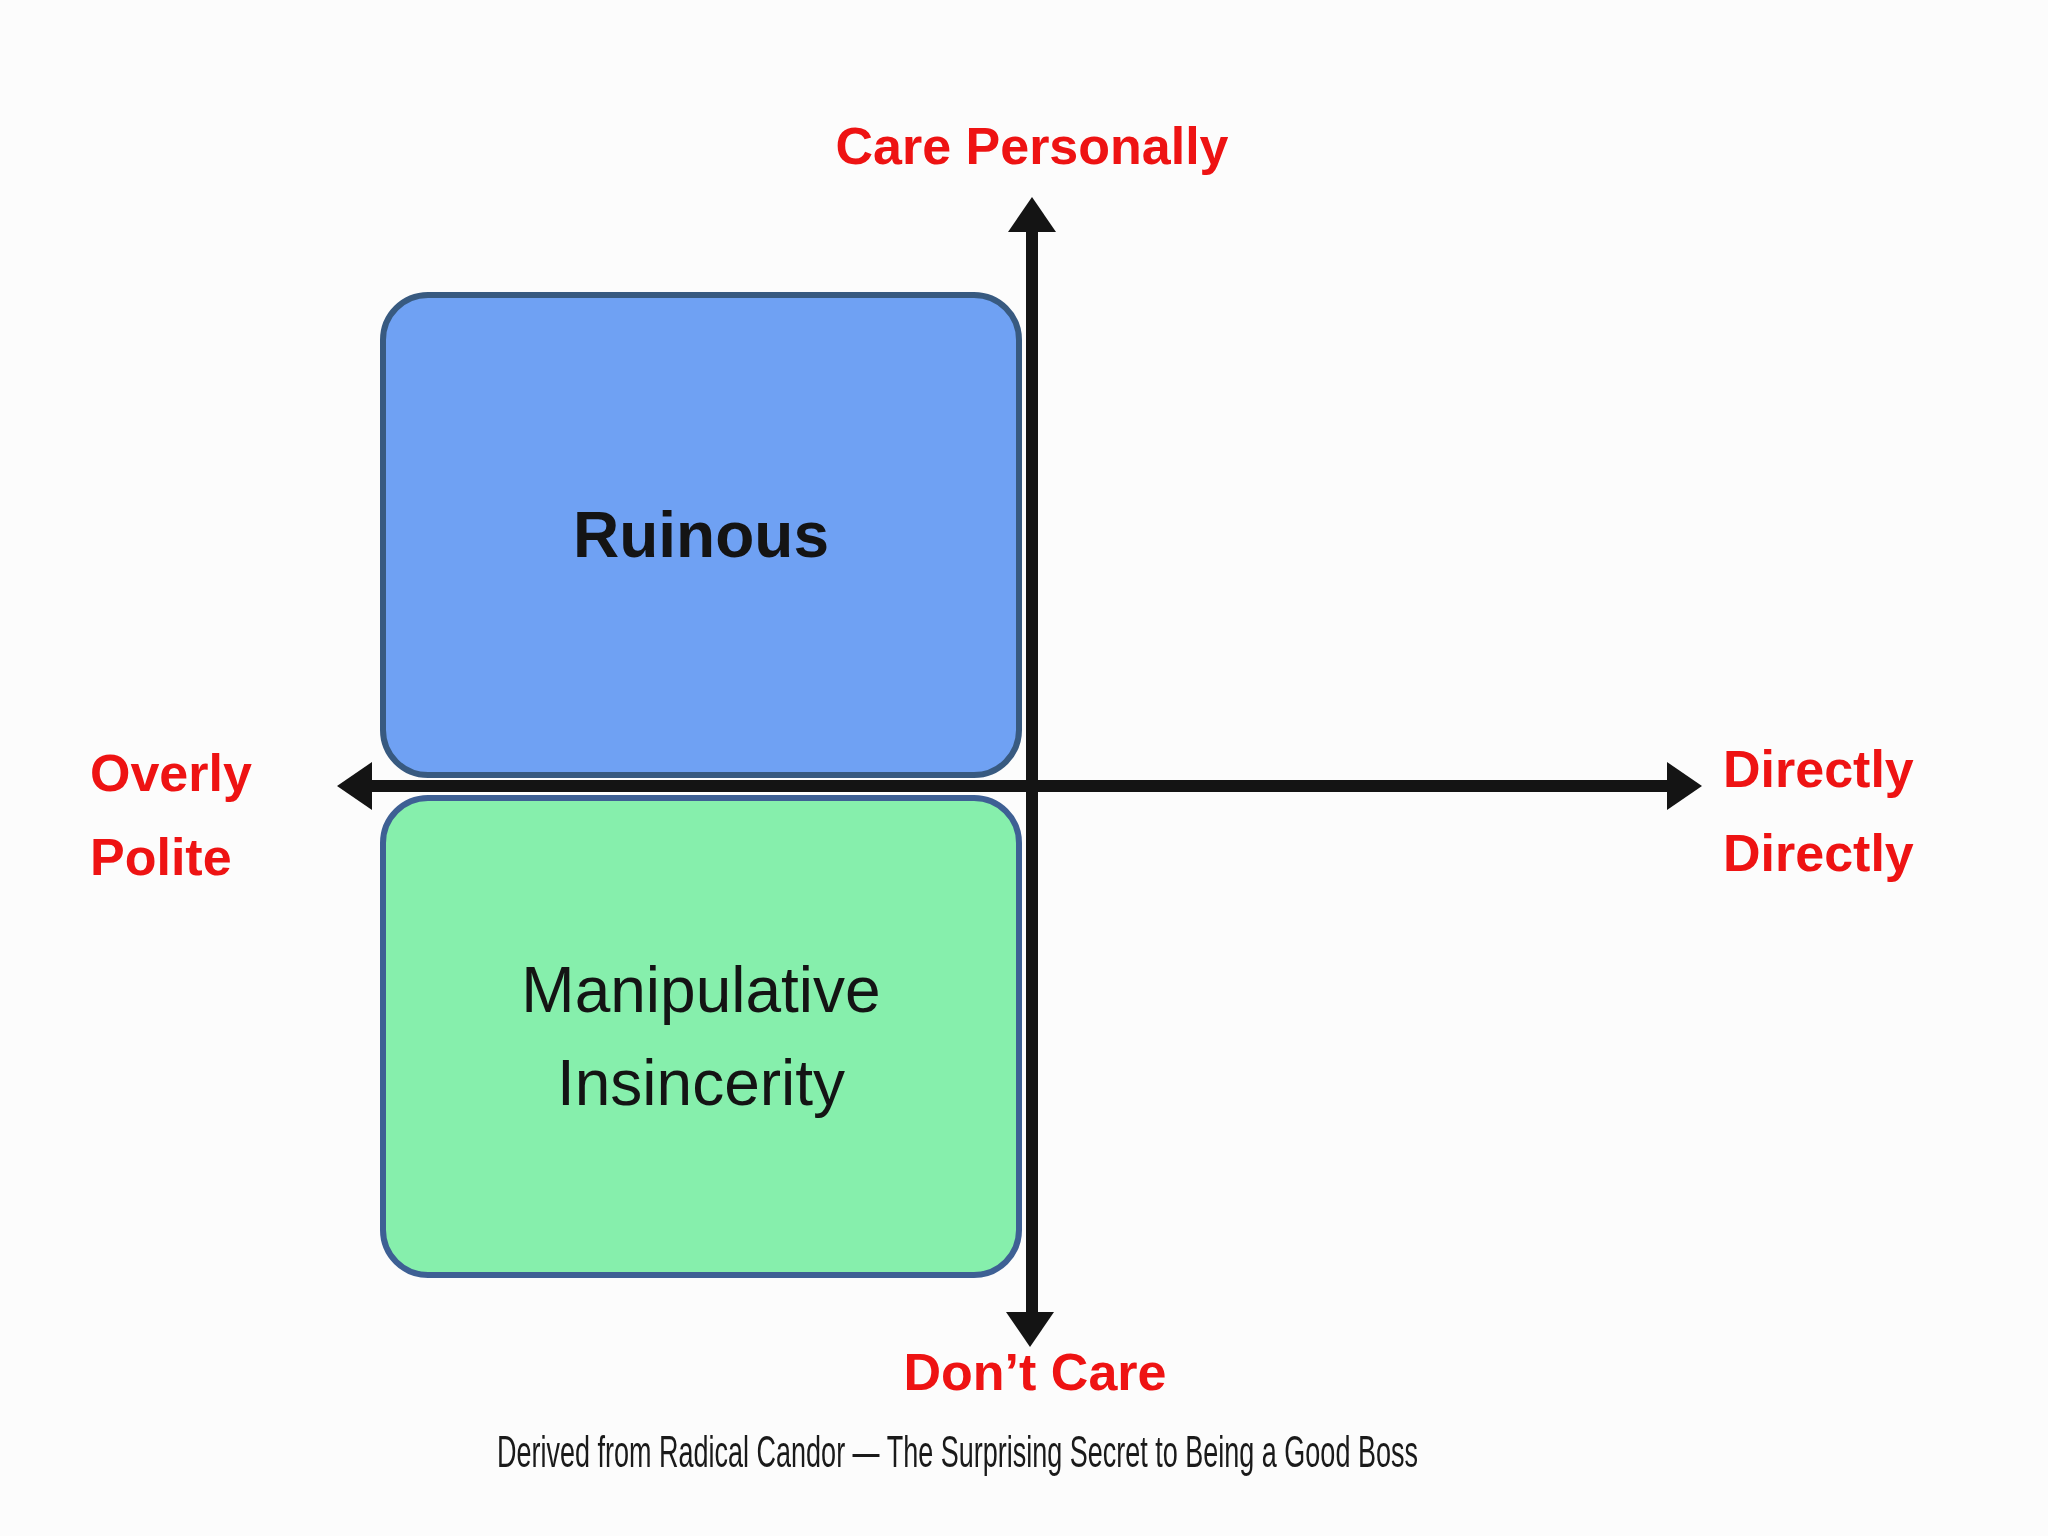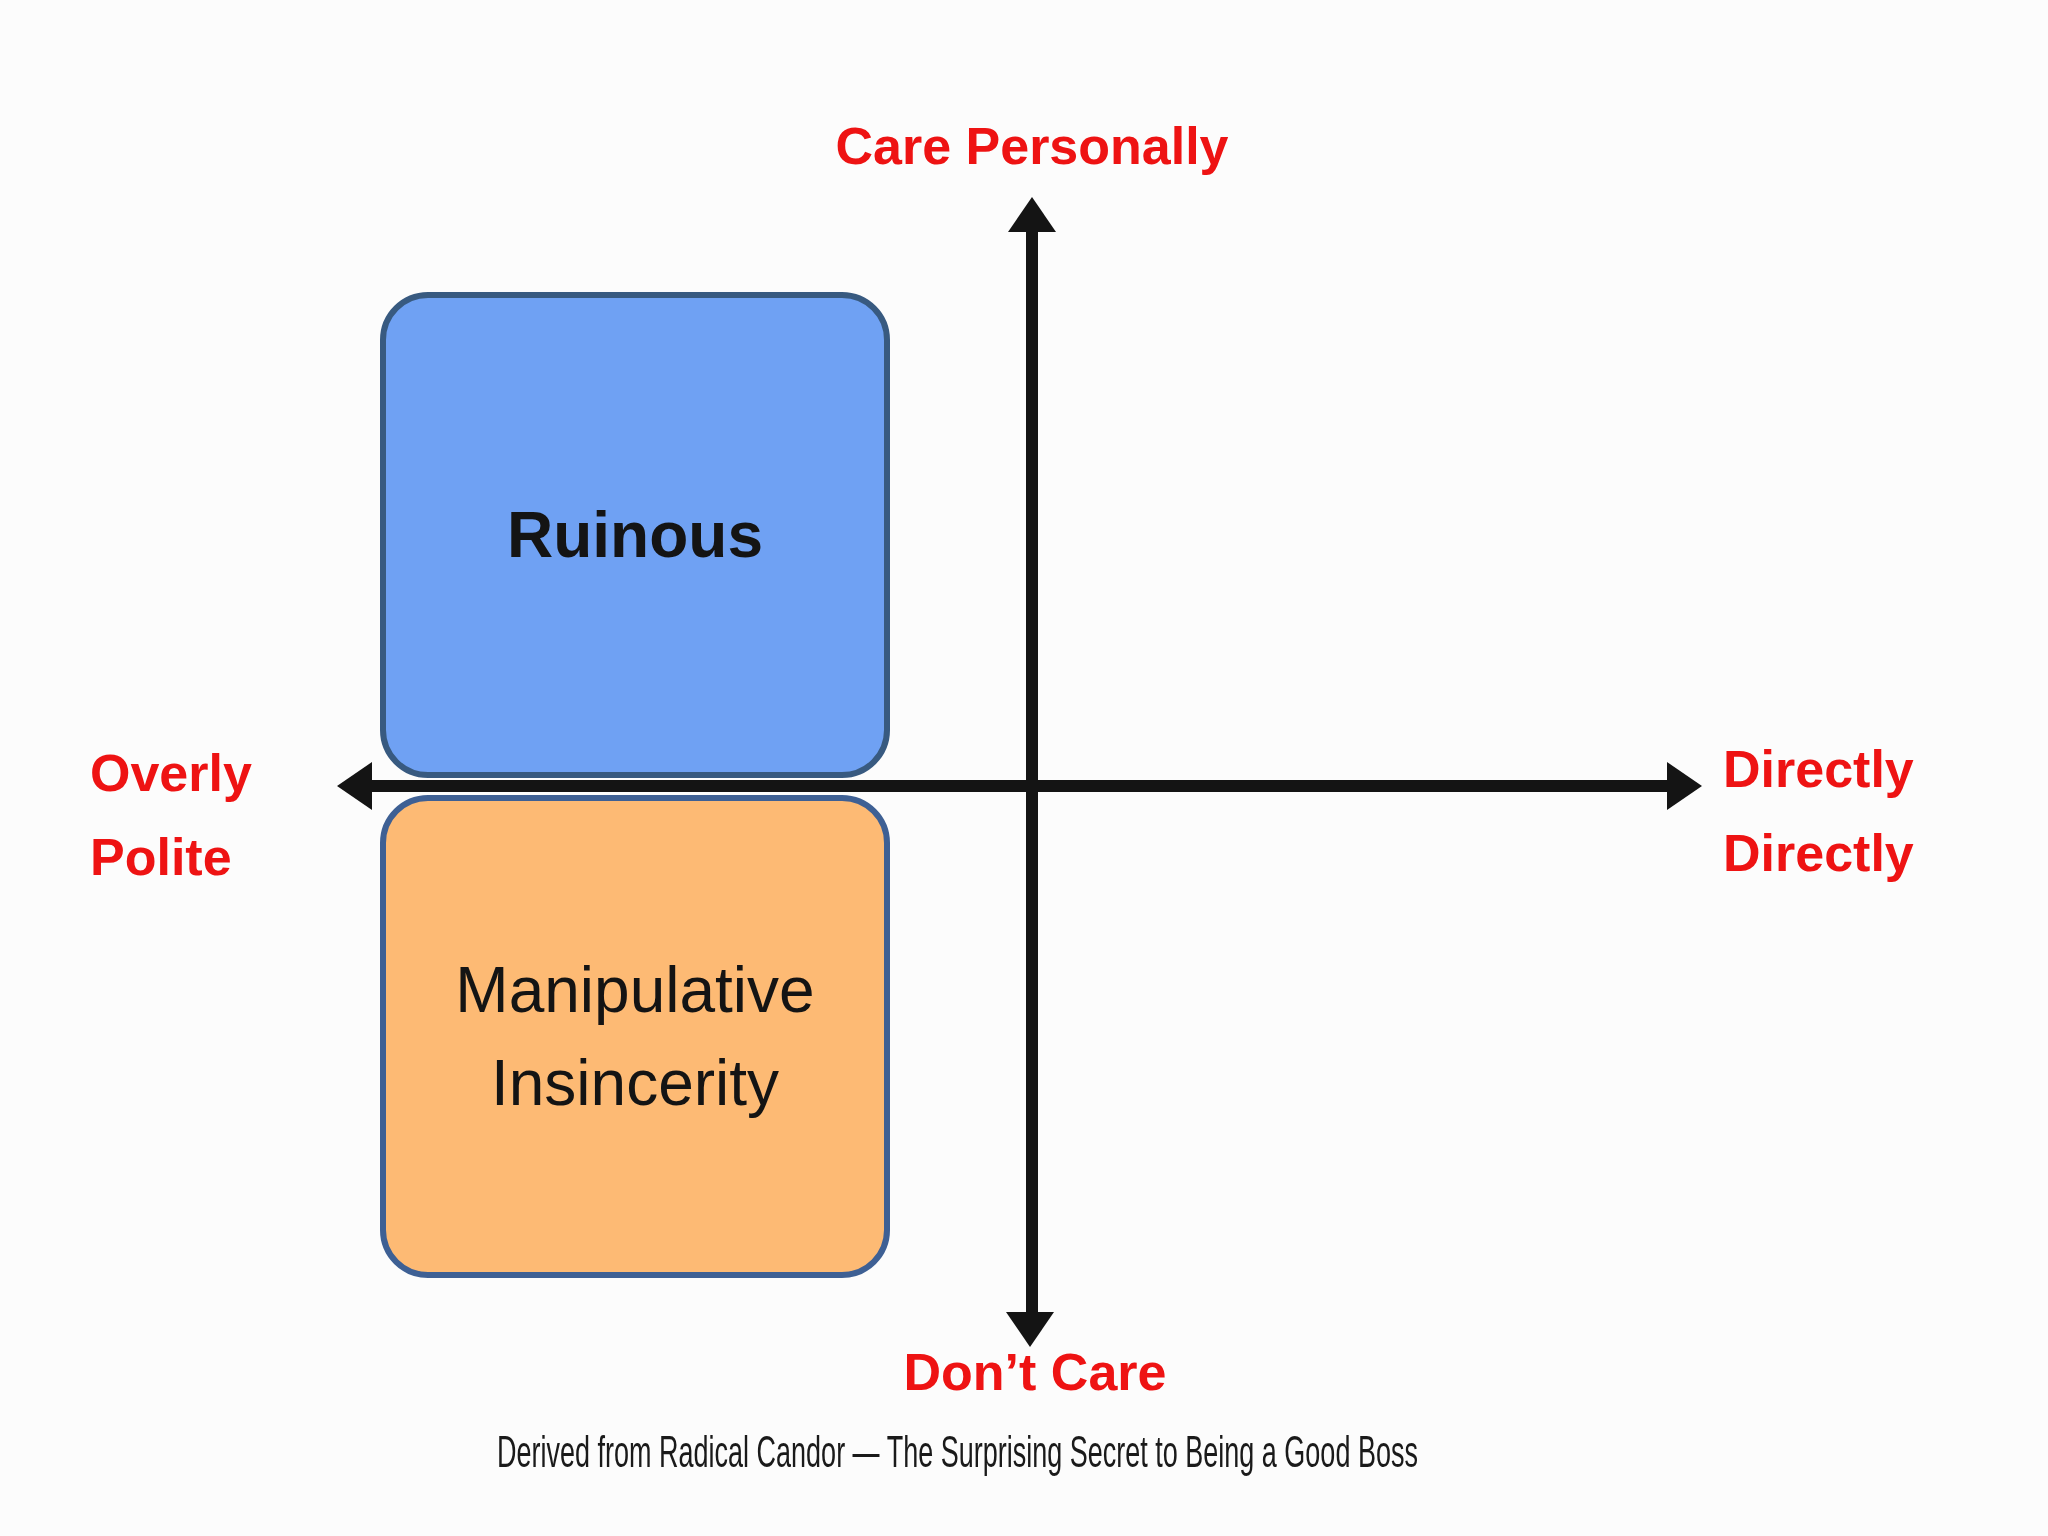--- a/index.html
+++ b/index.html
@@ -49,40 +49,40 @@
     left: 90px;
     top: 731px;
   }
   .label-right {
     left: 1723px;
     top: 727px;
   }
   .quadrant {
     position: absolute;
     left: 380px;
-    width: 510px;
+    width: 642px;
     border-radius: 48px;
     border: 6px solid #3C5D87;
     box-sizing: border-box;
     display: flex;
     align-items: center;
     justify-content: center;
     text-align: center;
     z-index: 2;
   }
   .quadrant-blue {
     top: 292px;
     height: 486px;
     background: #6FA1F3;
     border-color: #385A80;
   }
   .quadrant-pink {
     top: 795px;
     height: 483px;
-    background: #fdba74;
+    background: #86efac;
     border-color: #3E6094;
   }
   .quadrant-label {
     color: #141414;
     font-size: 64px;
     line-height: 93px;
   }
   .quadrant-blue .quadrant-label { font-weight: bold; }
   .quadrant-pink .quadrant-label { font-weight: normal; }
   .quadrant-label .line { display: block; }

